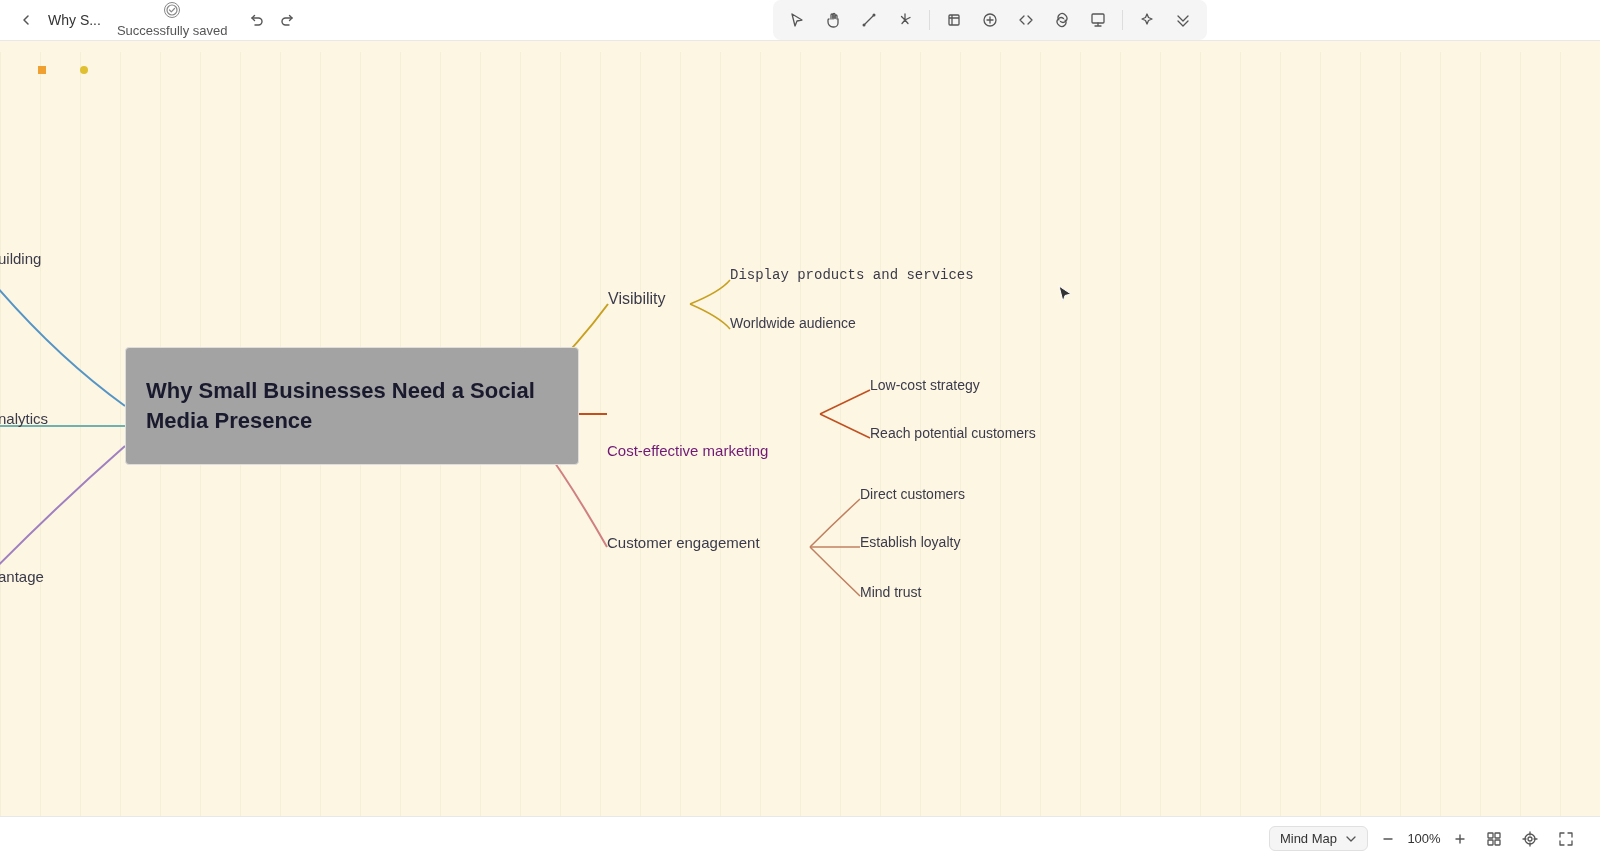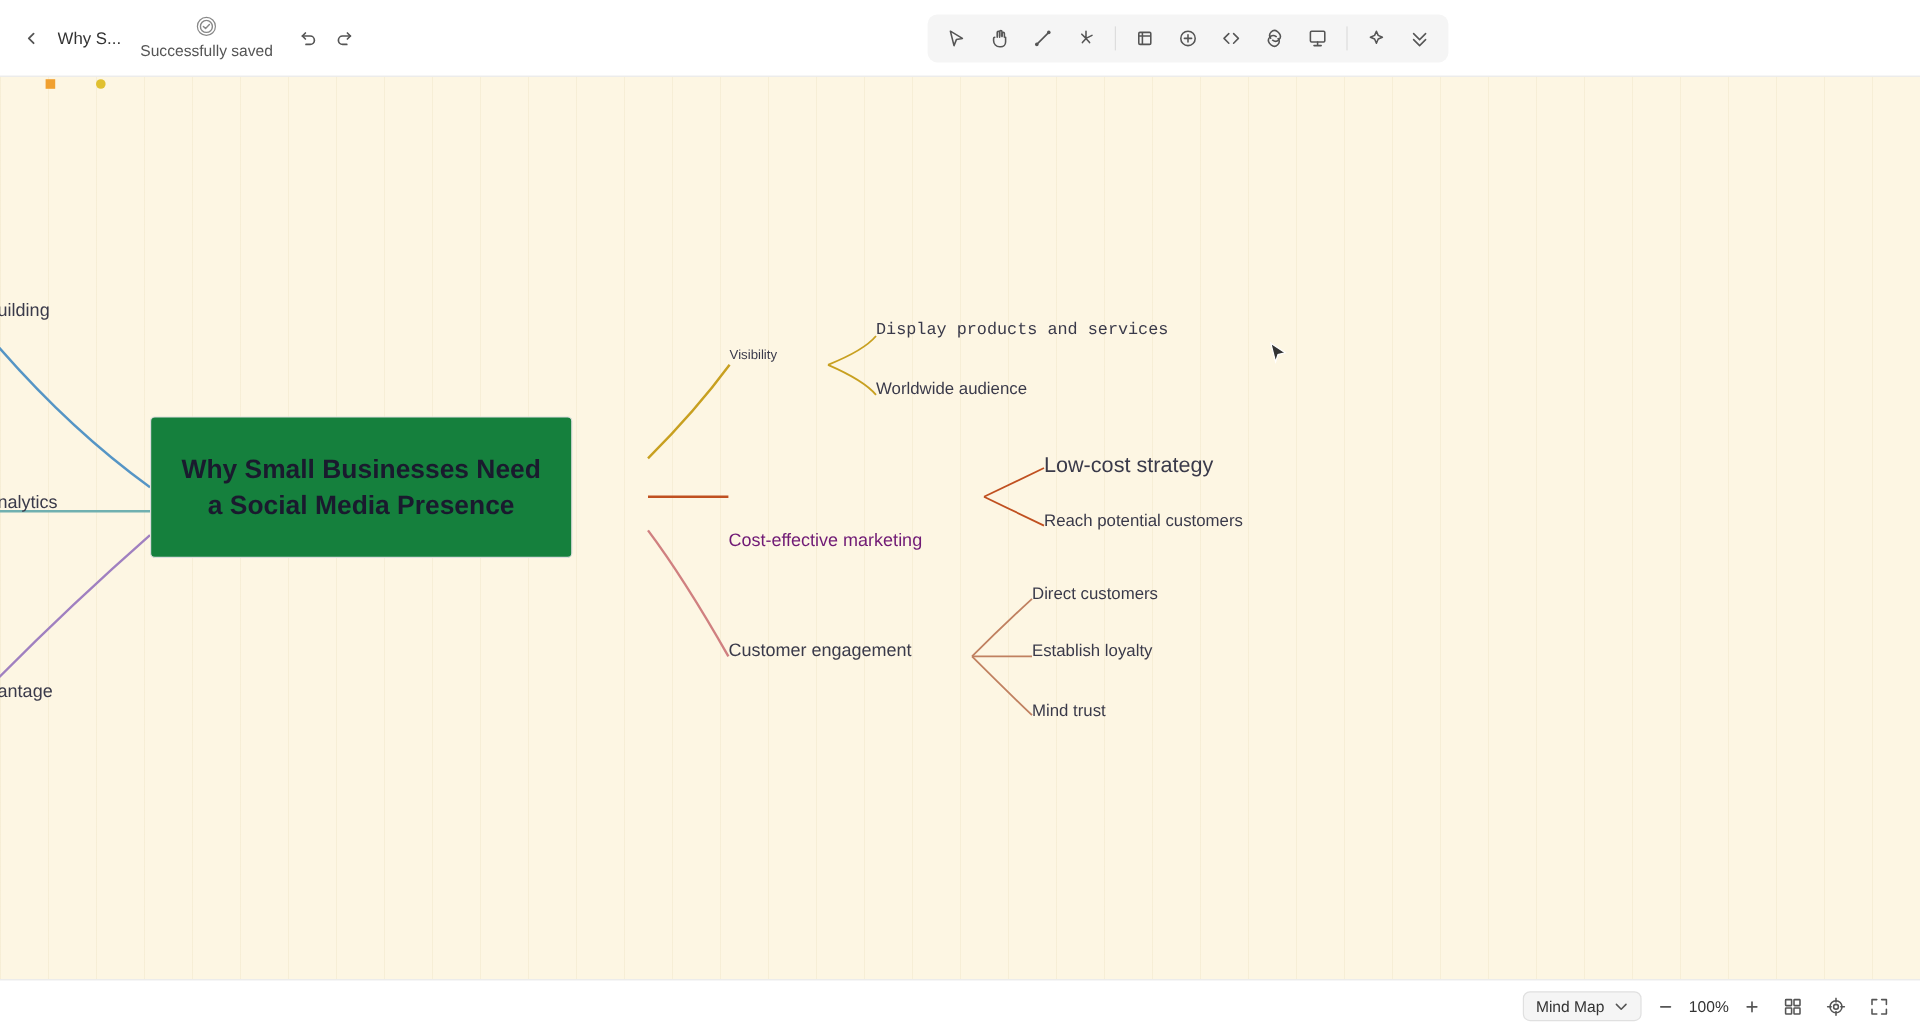--- a/index.html
+++ b/index.html
@@ -11,21 +11,21 @@
       font-family: -apple-system, BlinkMacSystemFont, 'Segoe UI', sans-serif;
       background: #fdf6e3;
     }
 
     
     .toolbar {
       position: absolute;
       top: 0;
       left: 0;
       right: 0;
-      height: 64px;
+      height: 41px;
       background: #fff;
       border-bottom: 1px solid #e8e8e8;
       display: flex;
       align-items: center;
       z-index: 100;
     }
 
     .toolbar-left {
       display: flex;
       align-items: center;
@@ -226,29 +226,29 @@
       font-size: 14px;
       color: #3a3a4a;
       white-space: nowrap;
     }
 
     
     .central-node {
       position: absolute;
       left: 125px;
       top: 295px;
-      width: 352px;
+      width: 454px;
       height: 118px;
-      background: #15803d;
+      background: #a3a3a3;
       border: 1px solid #ddd;
       border-radius: 4px;
       display: flex;
       align-items: center;
       justify-content: center;
-      text-align: center;
+      text-align: left;
       padding: 12px 20px;
     }
 
     .central-node-text {
       font-size: 22px;
       font-weight: 700;
       color: #1a1a2e;
       line-height: 1.35;
     }
 
@@ -477,28 +477,28 @@
   </svg>
 
   <div class="central-node">
     <span class="central-node-text">Why Small Businesses Need a Social Media Presence</span>
   </div>
 
   <span class="partial-label" style="left: -2px; top: 198px; color: #3a3a4a;">uilding</span>
   <span class="partial-label" style="left: -2px; top: 358px; color: #3a3a4a;">nalytics</span>
   <span class="partial-label" style="left: -2px; top: 516px; color: #3a3a4a;">antage</span>
 
-  <span class="canvas-label" style="left: 608px; top: 238px; font-size: 11px; color: #3a3a4a;">Visibility</span>
+  <span class="canvas-label" style="left: 608px; top: 238px; font-size: 16px; color: #3a3a4a;">Visibility</span>
 
   <span class="canvas-label" style="left: 730px; top: 215px; font-size: 14px; color: #3a3a4a; font-family: Liberation Mono, monospace;">Display products and services</span>
   <span class="canvas-label" style="left: 730px; top: 263px; font-size: 14px; color: #3a3a4a;">Worldwide audience</span>
 
   <span class="canvas-label" style="left: 607px; top: 349px; font-size: 15px; color: #701a75; margin-top: 41px;">Cost-effective marketing</span>
 
-  <span class="canvas-label" style="left: 870px; top: 325px; font-size: 18px; color: #3a3a4a;">Low-cost strategy</span>
+  <span class="canvas-label" style="left: 870px; top: 325px; font-size: 14px; color: #3a3a4a;">Low-cost strategy</span>
   <span class="canvas-label" style="left: 870px; top: 373px; font-size: 14px; color: #3a3a4a;">Reach potential customers</span>
 
   <span class="canvas-label" style="left: 607px; top: 482px; font-size: 15px; color: #3a3a4a;">Customer engagement</span>
 
   <span class="canvas-label" style="left: 860px; top: 434px; font-size: 14px; color: #3a3a4a;">Direct customers</span>
   <span class="canvas-label" style="left: 860px; top: 482px; font-size: 14px; color: #3a3a4a;">Establish loyalty</span>
   <span class="canvas-label" style="left: 860px; top: 532px; font-size: 14px; color: #3a3a4a;">Mind trust</span>
 
   <div class="cursor-dot" style="left: 1057px; top: 232px;">
     <svg width="16" height="20" viewBox="0 0 16 20" fill="none">

